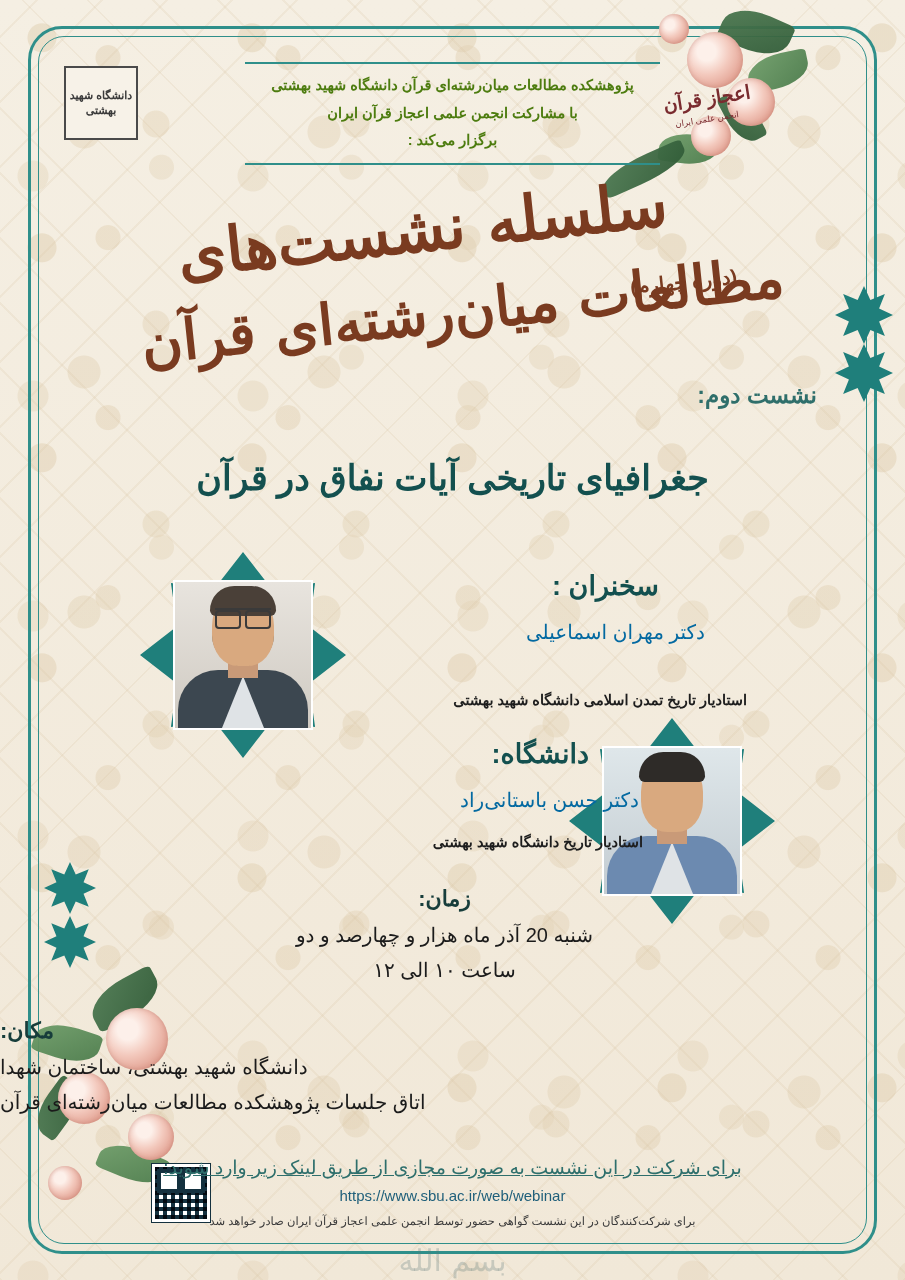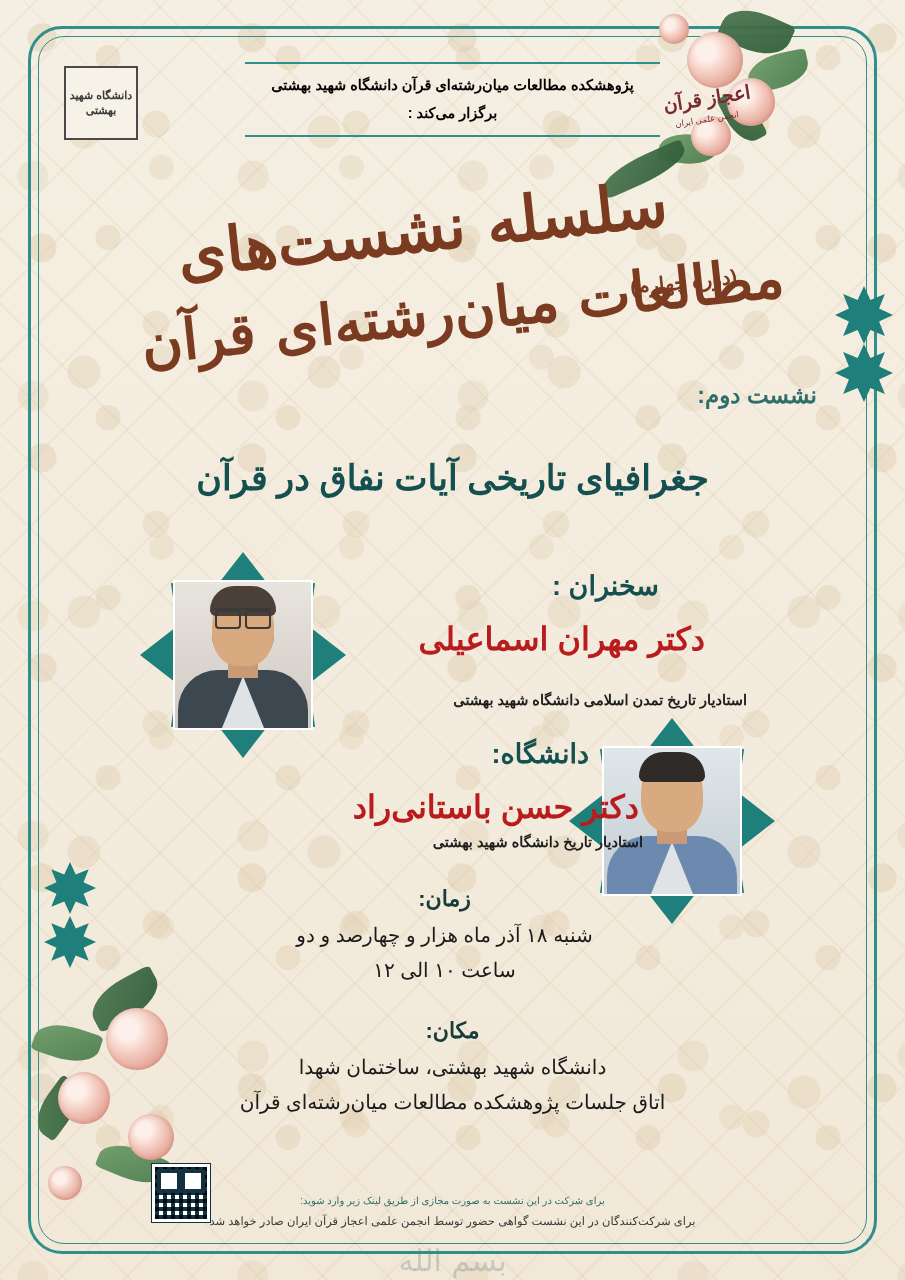--- a/index.html
+++ b/index.html
@@ -66,21 +66,21 @@
     position: absolute;
     top: 62px; left: 0; right: 0;
     text-align: center;
   }
   .header-lines {
     display: inline-block;
     text-align: center;
     padding: 8px 26px;
     border-top: 2px solid #2f8f8a;
     border-bottom: 2px solid #2f8f8a;
-    color: #000000;
+    color: #4d7c0f;
   }
   .header-lines div {
     font-size: 14.5px;
     font-weight: bold;
     line-height: 1.9;
     letter-spacing: 0;
   }
 
   
   .sbu-logo {
@@ -188,23 +188,23 @@
   .person .role {
     position: absolute;
     top: 22px;
     font-size: 27px;
     font-weight: bold;
     color: #13504f;
   }
   .person .name {
     position: absolute;
     top: 72px;
-    font-size: 32px;
-    font-weight: bold;
-    color: #b91c1c;
+    font-size: 20px;
+    font-weight: normal;
+    color: #0369a1;
   }
   .person .affil {
     position: absolute;
     top: 118px;
     font-size: 14.5px;
     font-weight: bold;
     color: #1d1d1d;
   }
   .speaker .role  { right: 246px; }
   .speaker .name  { right: 200px; }
@@ -254,38 +254,38 @@
   
   .block-time {
     position: absolute;
     top: 886px; left: 0; right: 16px;
     text-align: center;
     color: #1b1b1b;
   }
   .block-place {
     position: absolute;
     top: 1018px; left: 0; right: 0;
-    text-align: center;
+    text-align: left;
     color: #1b1b1b;
   }
   .block-time .lbl, .block-place .lbl {
     font-size: 22px; font-weight: bold; color: #173d3b; margin-bottom: 6px;
   }
   .block-time .ln, .block-place .ln {
     font-size: 20px; line-height: 1.75;
   }
 
   
   .footer {
     position: absolute;
     left: 0; right: 0; bottom: 52px;
     text-align: center;
     color: #2e6f6c;
   }
-  .footer .f1 { font-size: 10px; margin-bottom: 8px; }
+  .footer .f1 { font-size: 19px; margin-bottom: 8px; text-decoration: underline; }
   .footer .f2 { font-size: 15px; color: #1f5f7a; margin-bottom: 10px; direction: ltr; }
   .footer .f3 { font-size: 11.5px; color: #3a3a3a; }
 
   .qr {
     position: absolute;
     left: 152px; bottom: 58px;
     width: 58px; height: 58px;
     background:
       repeating-linear-gradient(90deg, #14313f 0 4px, #ffffff 4px 8px),
       repeating-linear-gradient(0deg, #14313f 0 4px, #ffffff 4px 8px);
@@ -350,20 +350,21 @@
 </div>
 
 <div class="assoc-logo">
   <div class="a-title">اعجاز قرآن</div>
   <div class="a-sub">انجمن علمی ایران</div>
 </div>
 
 <div class="header">
   <div class="header-lines">
     <div>پژوهشکده مطالعات میان‌رشته‌ای قرآن دانشگاه شهید بهشتی</div>
+    <div>با مشارکت انجمن علمی اعجاز قرآن ایران</div>
     <div>برگزار می‌کند :</div>
   </div>
 </div>
 
 <div class="title-wrap">
   <div class="title-1">سلسله نشست‌های</div>
   <div class="title-2">مطالعات میان‌رشته‌ای قرآن</div>
   <div class="title-round">(دوره چهارم)</div>
 </div>
 
@@ -401,30 +402,31 @@
   </div>
 </div>
 <div class="person host">
   <div class="role">دانشگاه:</div>
   <div class="name">دکتر حسن باستانی‌راد</div>
   <div class="affil">استادیار تاریخ دانشگاه شهید بهشتی</div>
 </div>
 
 <div class="block-time">
   <div class="lbl">زمان:</div>
-  <div class="ln">شنبه ۱۸ آذر ماه هزار و چهارصد و دو</div>
+  <div class="ln">شنبه 20 آذر ماه هزار و چهارصد و دو</div>
   <div class="ln">ساعت ۱۰ الی ۱۲</div>
 </div>
 
 <div class="block-place">
   <div class="lbl">مکان:</div>
   <div class="ln">دانشگاه شهید بهشتی، ساختمان شهدا</div>
   <div class="ln">اتاق جلسات پژوهشکده مطالعات میان‌رشته‌ای قرآن</div>
 </div>
 
 <div class="qr"></div>
 
 <div class="footer">
   <div class="f1">برای شرکت در این نشست به صورت مجازی از طریق لینک زیر وارد شوید:</div>
+  <div class="f2">https://www.sbu.ac.ir/web/webinar</div>
   <div class="f3">برای شرکت‌کنندگان در این نشست گواهی حضور توسط انجمن علمی اعجاز قرآن ایران صادر خواهد شد</div>
 </div>
 
 <div class="bottom-mark">بسم الله</div>
 
 </body></html>

